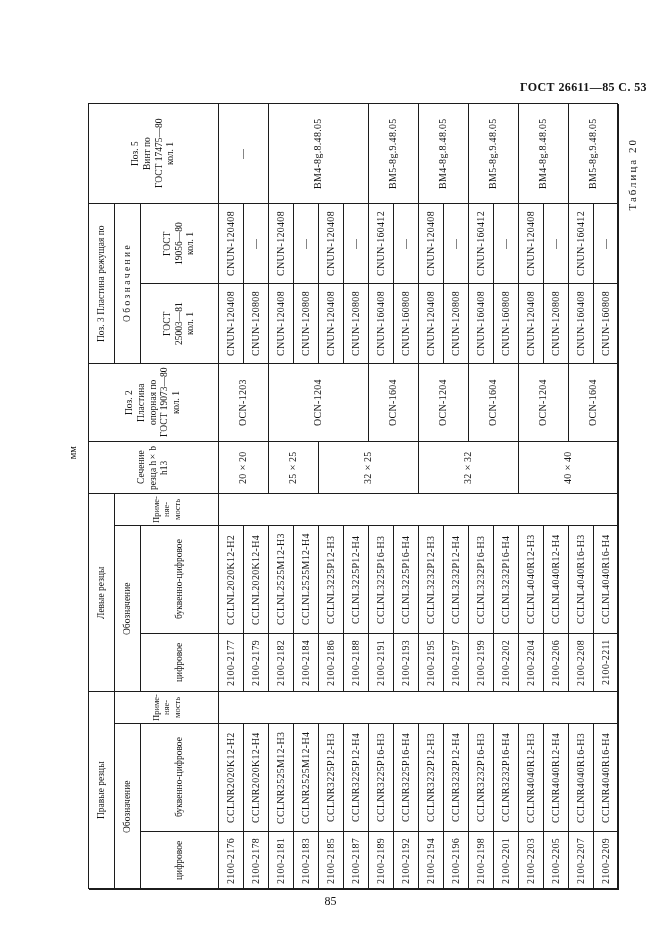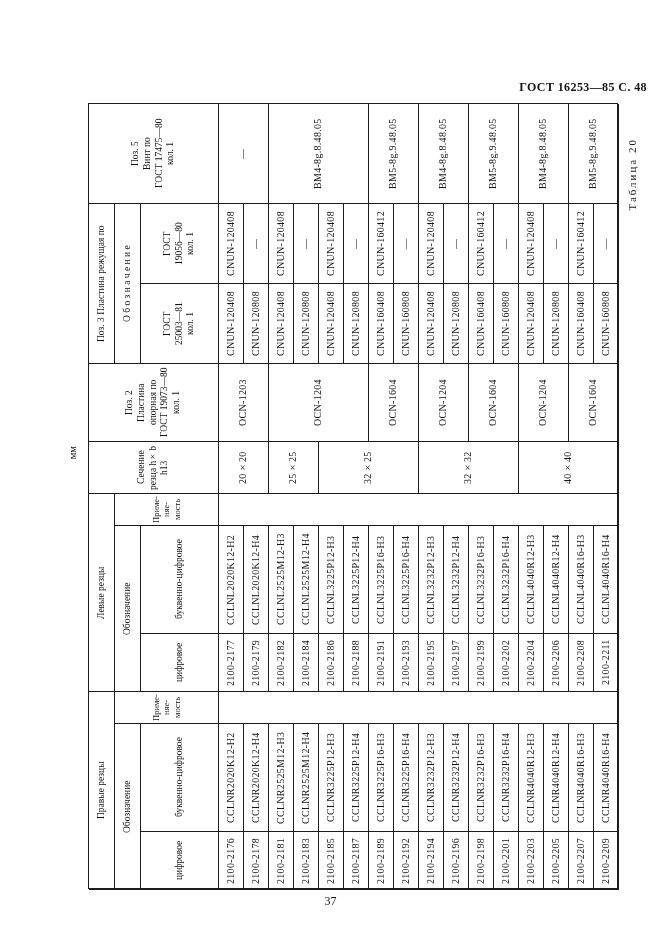--- a/index.html
+++ b/index.html
@@ -50,21 +50,21 @@
   }
   .hd{font-size:9.5px;}
   .hd-small{font-size:8.5px;}
   .dt{font-size:10px;letter-spacing:.3px;}
 </style>
 </head>
 <body>
 
 <div class="page">
 
-  <div class="running-header">ГОСТ 16253—85 С. 48</div>
+  <div class="running-header">ГОСТ 26611—85 С. 53</div>
 
   <div class="caption vtext">Таблица 20</div>
 
   <div class="units vtext">мм</div>
 
   <div class="tbl" id="table-grid">
 
     <div class="cell hd vtext" style="grid-row:1;grid-column:1 / span 3">Поз. 5
 Винт по
 ГОСТ 17475—80
@@ -217,15 +217,15 @@
       <div class="cell dt vtext" style="grid-area: 11 / 12 / auto / span 1;">2100-2194</div>
       <div class="cell dt vtext" style="grid-area: 11 / 13 / auto / span 1;">2100-2196</div>
       <div class="cell dt vtext" style="grid-area: 11 / 14 / auto / span 1;">2100-2198</div>
       <div class="cell dt vtext" style="grid-area: 11 / 15 / auto / span 1;">2100-2201</div>
       <div class="cell dt vtext" style="grid-area: 11 / 16 / auto / span 1;">2100-2203</div>
       <div class="cell dt vtext" style="grid-area: 11 / 17 / auto / span 1;">2100-2205</div>
       <div class="cell dt vtext" style="grid-area: 11 / 18 / auto / span 1;">2100-2207</div>
       <div class="cell dt vtext" style="grid-area: 11 / 19 / auto / span 1;">2100-2209</div>
     </div>
 
-  <div class="pagenum">37</div>
+  <div class="pagenum">85</div>
 
 </div>
 
 </body></html>

